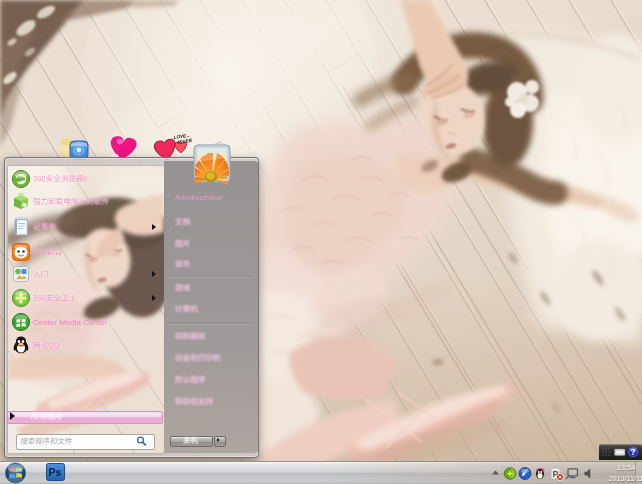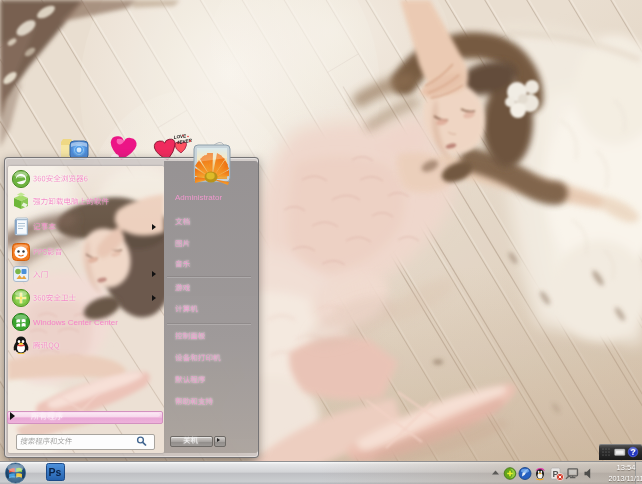--- a/index.html
+++ b/index.html
@@ -477,21 +477,21 @@
 <path d="M4,9 q-2,3 -1.2,6 q1,1.4 2.4,-0.4 Z" fill="#141414"></path>
 <path d="M16,9 q2,3 1.2,6 q-1,1.4 -2.4,-0.4 Z" fill="#141414"></path>
 <path d="M6.5,17.5 q3.5,1.4 7,0 l0,1 q-3.5,1.2 -7,0 Z" fill="#f7c52e"></path>
     </svg>
 <div class="arrowR" style="left:152px;top:224px"></div>
 <div class="arrowR" style="left:152px;top:271px"></div>
 <div class="arrowR" style="left:152px;top:294.5px"></div>
 <div class="arrowR" style="left:10px;top:412px;border-left-width:5px;border-top-width:4px;border-bottom-width:4px"></div>
 <div style="position:absolute;left:217px;top:437.5px;z-index:26;width:0;height:0;border-top:2.5px solid transparent;border-bottom:2.5px solid transparent;border-left:3.5px solid #222"></div>
 <div class="lat" style="left:175px;top:193px;color:#ef98ce">Administrator</div>
-<div class="lat" style="left:33px;top:317.5px;color:#f583c8">Windows Center Center</div>
+<div class="lat" style="left:33px;top:317.5px;color:#f583c8">Center Media Center</div>
 <svg style="position:absolute;left:135px;top:435px;z-index:25" width="14" height="13" viewBox="0 0 14 13">
 <circle cx="5.5" cy="5" r="2.9" fill="none" stroke="#41658f" stroke-width="1.4"></circle>
 <line x1="7.8" y1="7.3" x2="11" y2="10.5" stroke="#41658f" stroke-width="1.7"></line>
 </svg>
 <svg style="position:absolute;left:192px;top:139px;z-index:22" width="40" height="46" viewBox="0 0 40 46">
 <path d="M20,8 q8,-8 12,-2 q2,4 -4,5" stroke="#9aa4ae" stroke-width="1" fill="none" opacity="0.7"></path>
 <circle cx="31" cy="11" r="1.5" fill="#d77fb4"></circle>
       <circle cx="34" cy="8" r="1.2" fill="#c46ba2"></circle>
 <rect x="2" y="6" width="36" height="37" rx="4" fill="#c8d4da"></rect>
 <rect x="2" y="6" width="36" height="37" rx="4" fill="none" stroke="#8fa0ab"></rect>

